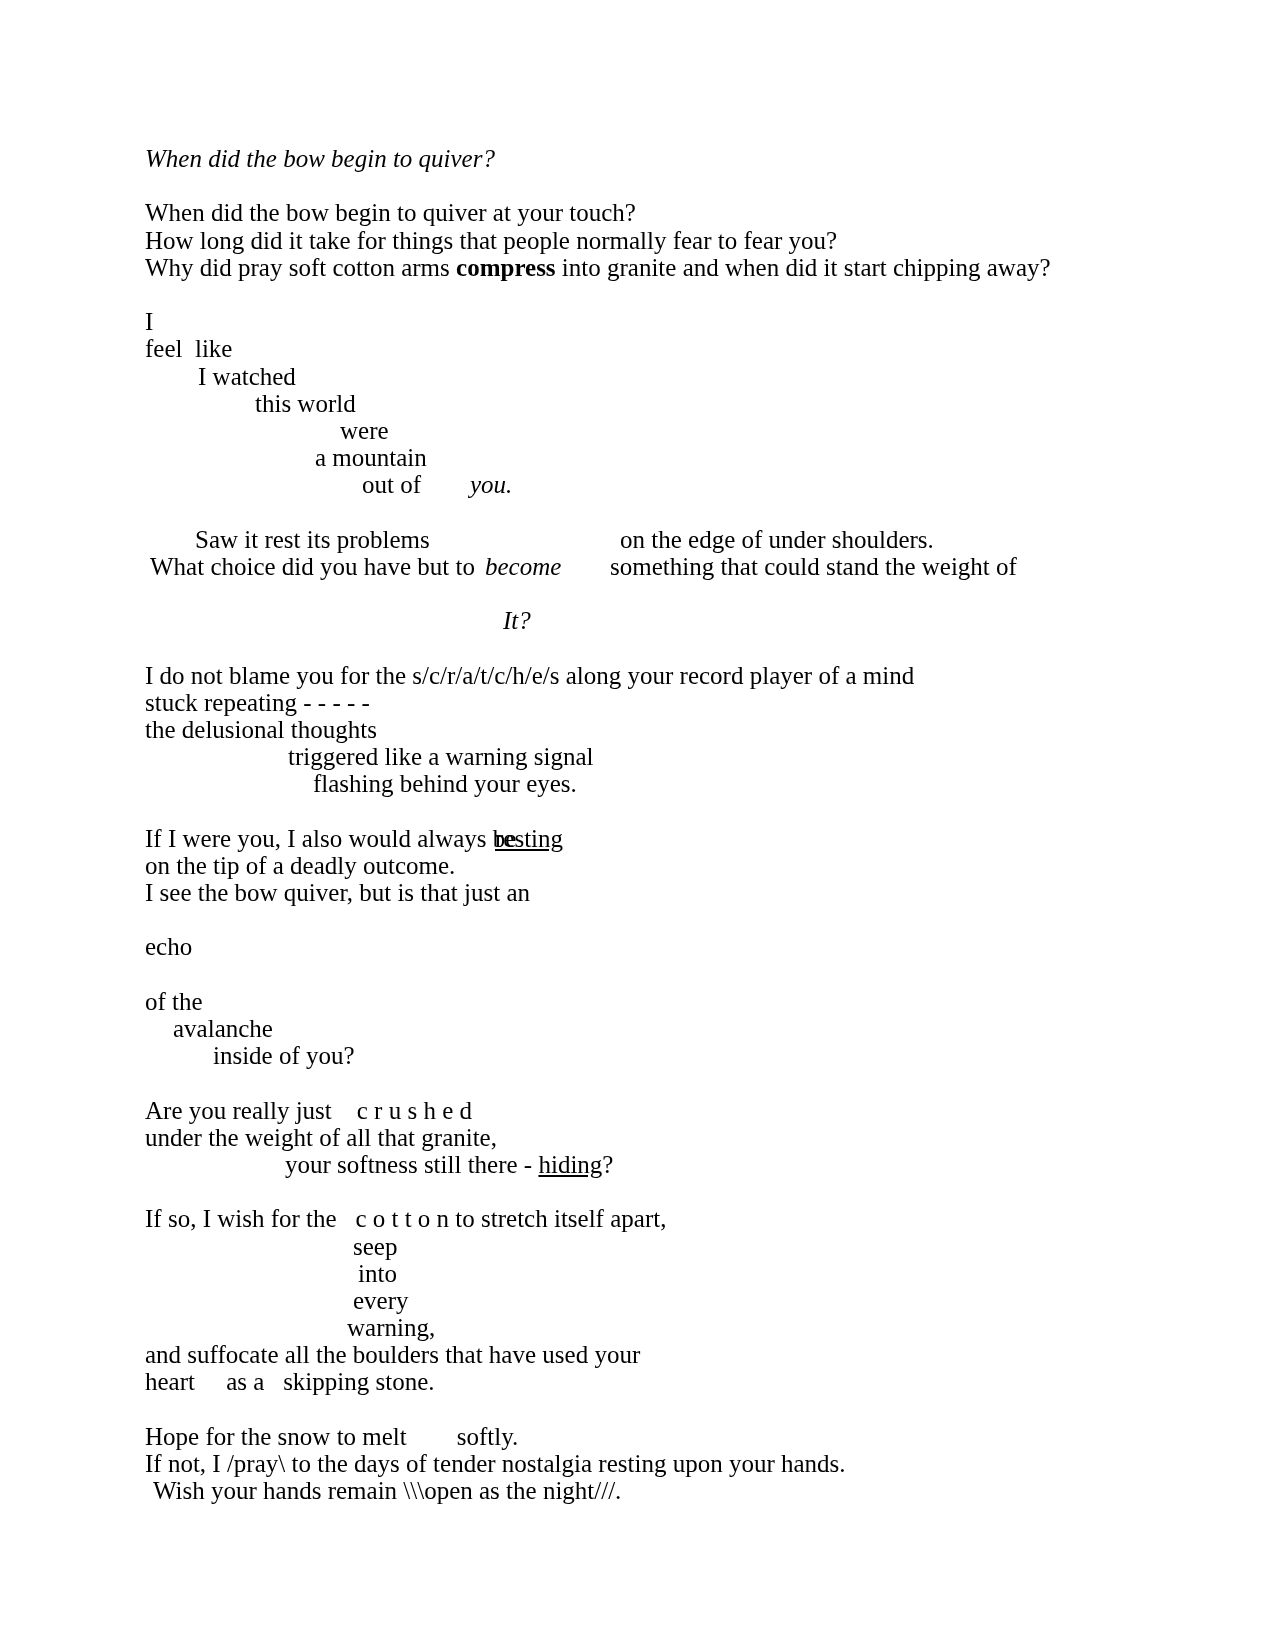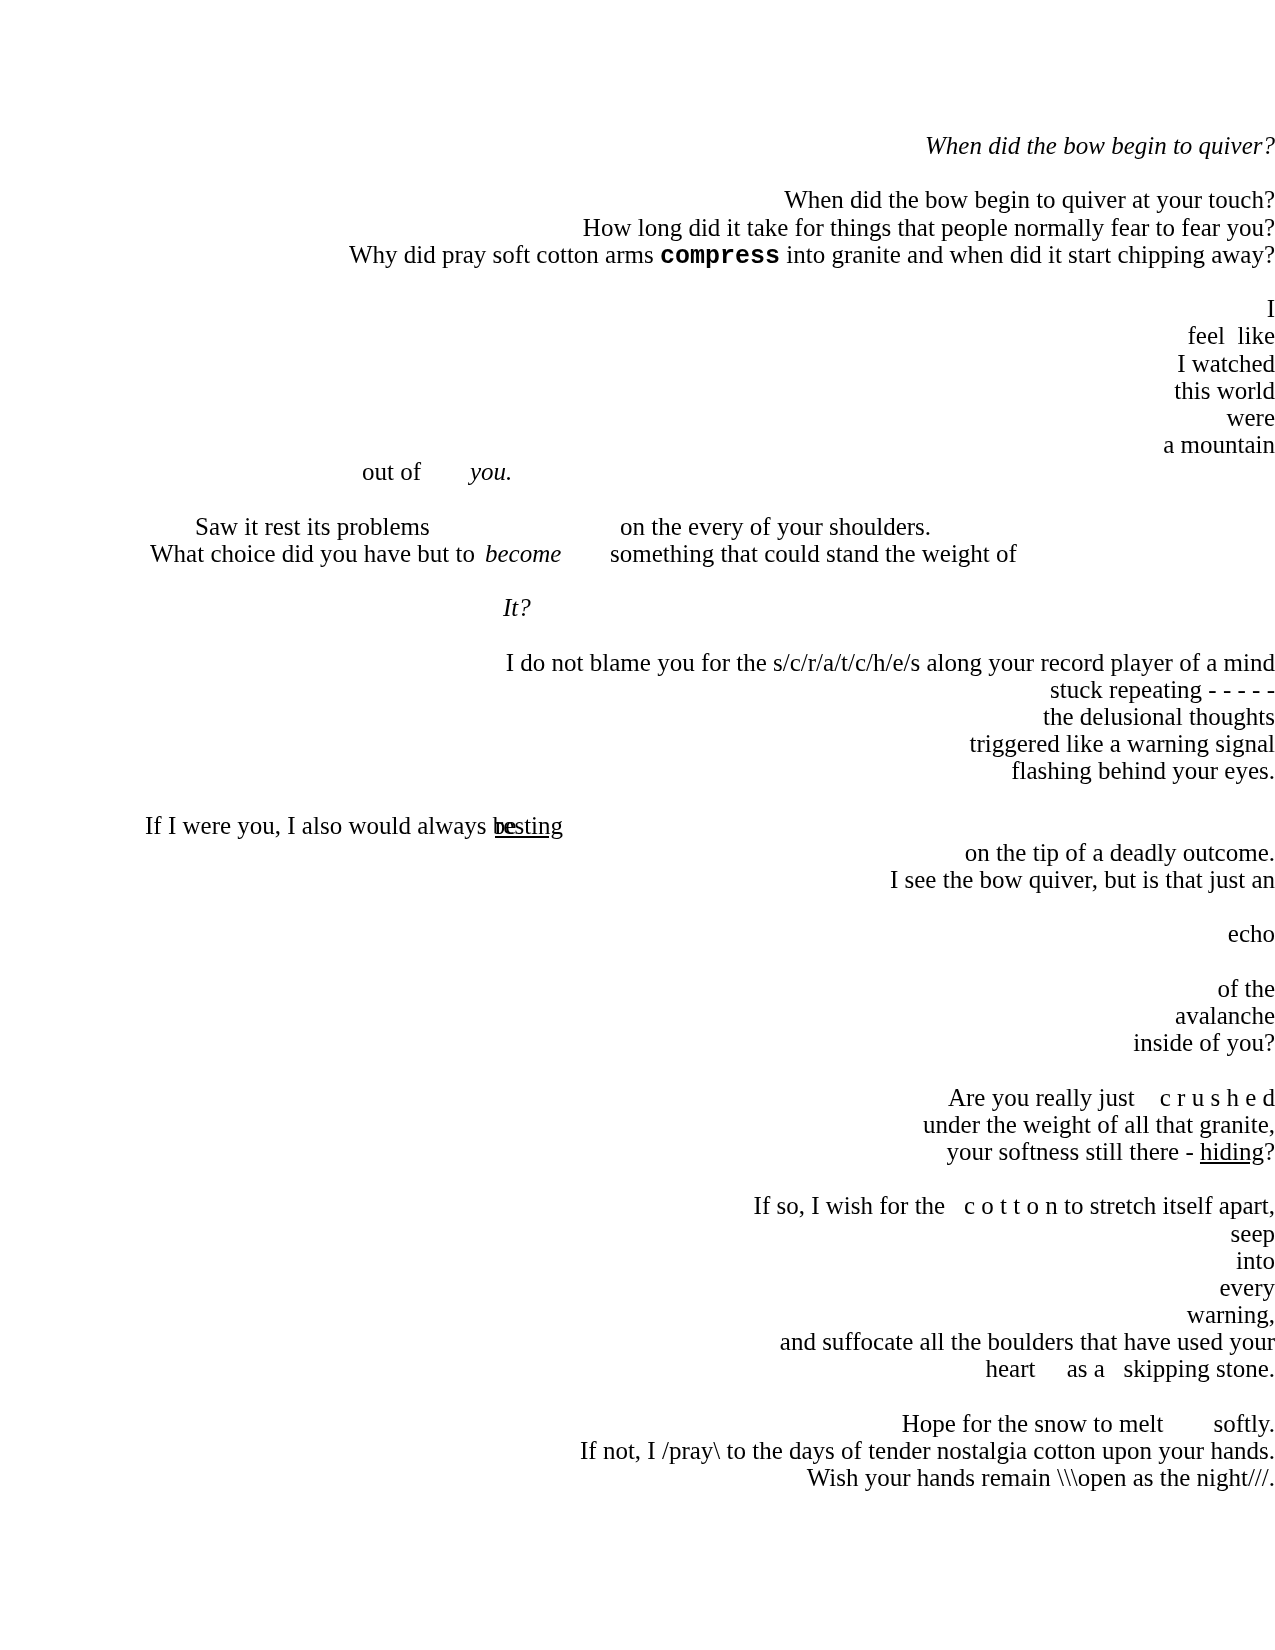--- a/index.html
+++ b/index.html
@@ -8,54 +8,53 @@
     height: 1650px;
     background: #ffffff;
     color: #000000;
     font-family: "Liberation Serif", "DejaVu Serif", serif;
     font-size: 25px;
     overflow: hidden;
   }
   .page {
     position: absolute;
     left: 145px;
-    top: 132px;
+    top: 145px;
     width: 1130px;
-    text-align: right;
   }
   .ln {
     height: 27.2px;
     line-height: 27.2px;
     white-space: pre;
   }
   .rel { position: relative; }
   .abs { position: absolute; top: 0; white-space: pre; }
   .it { font-style: italic; }
-  .bd { font-weight: bold; font-family: Liberation Mono, monospace; }
+  .bd { font-weight: bold; }
   .ul { text-decoration: underline; }
 </style>
 </head>
 <body>
 
 <div class="page">
   <div class="ln"><span class="it">When did the bow begin to quiver?</span></div>
   <div class="ln"></div>
   <div class="ln"><span>When did the bow begin to quiver at your touch?</span></div>
   <div class="ln"><span>How long did it take for things that people normally fear to fear you?</span></div>
   <div class="ln"><span>Why did pray soft cotton arms </span><span class="bd">compress</span><span> into granite and when did it start chipping away?</span></div>
   <div class="ln"></div>
   <div class="ln"><span>I</span></div>
   <div class="ln"><span>feel  like</span></div>
   <div class="ln" style="padding-left:53px"><span>I watched</span></div>
   <div class="ln" style="padding-left:110px"><span>this world</span></div>
   <div class="ln" style="padding-left:195px"><span>were</span></div>
   <div class="ln" style="padding-left:170px"><span>a mountain</span></div>
   <div class="ln rel"><span class="abs" style="left:217px">out of</span><span class="abs it" style="left:325px">you.</span></div>
   <div class="ln"></div>
-  <div class="ln rel"><span class="abs" style="left:50px">Saw it rest its problems</span><span class="abs" style="left:475px">on the every of your shoulders.</span></div>
+  <div class="ln rel"><span class="abs" style="left:50px">Saw it rest its problems</span><span class="abs" style="left:475px">on the edge of under shoulders.</span></div>
   <div class="ln rel"><span class="abs" style="left:5px">What choice did you have but to</span><span class="abs it" style="left:340px">become</span><span class="abs" style="left:465px">something that could stand the weight of</span></div>
   <div class="ln"></div>
   <div class="ln rel"><span class="abs it" style="left:358px">It?</span></div>
   <div class="ln"></div>
   <div class="ln"><span>I do not blame you for the s/c/r/a/t/c/h/e/s along your record player of a mind</span></div>
   <div class="ln"><span>stuck repeating - - - - -</span></div>
   <div class="ln"><span>the delusional thoughts</span></div>
   <div class="ln" style="padding-left:143px"><span>triggered like a warning signal</span></div>
   <div class="ln" style="padding-left:168px"><span>flashing behind your eyes.</span></div>
   <div class="ln"></div>
@@ -75,15 +74,15 @@
   <div class="ln"></div>
   <div class="ln"><span>If so, I wish for the   c o t t o n to stretch itself apart,</span></div>
   <div class="ln" style="padding-left:208px"><span>seep</span></div>
   <div class="ln" style="padding-left:213px"><span>into</span></div>
   <div class="ln" style="padding-left:208px"><span>every</span></div>
   <div class="ln" style="padding-left:202px"><span>warning,</span></div>
   <div class="ln"><span>and suffocate all the boulders that have used your</span></div>
   <div class="ln"><span>heart     as a   skipping stone.</span></div>
   <div class="ln"></div>
   <div class="ln"><span>Hope for the snow to melt        softly.</span></div>
-  <div class="ln"><span>If not, I /pray\ to the days of tender nostalgia cotton upon your hands.</span></div>
+  <div class="ln"><span>If not, I /pray\ to the days of tender nostalgia resting upon your hands.</span></div>
   <div class="ln" style="padding-left:8px"><span>Wish your hands remain \\\open as the night///.</span></div>
 </div>
 
 </body></html>

